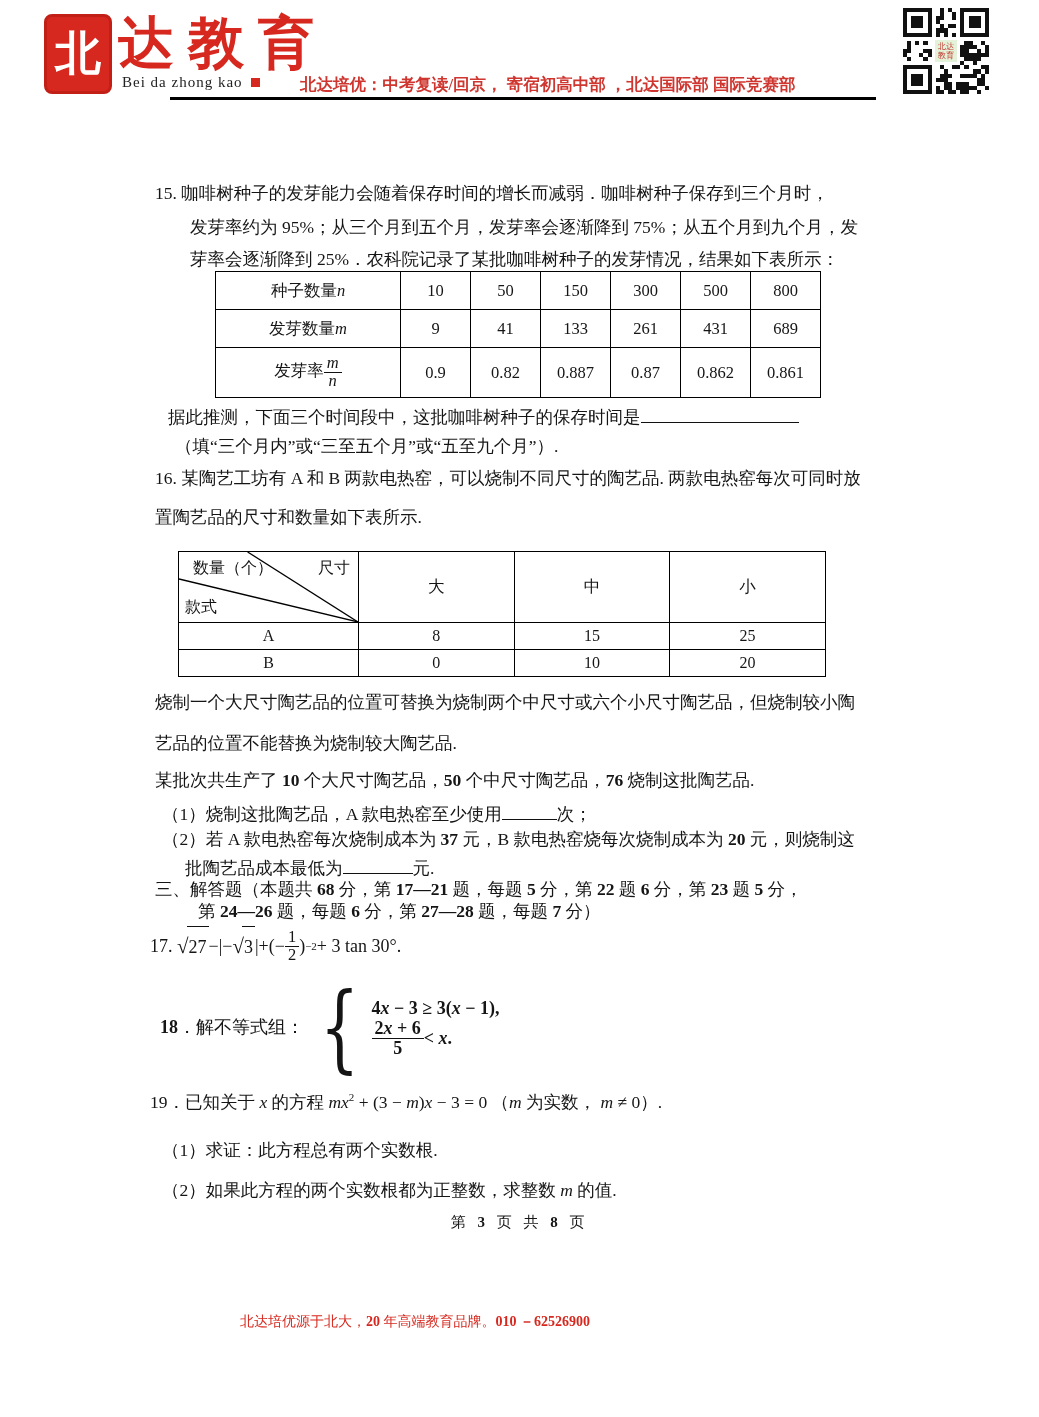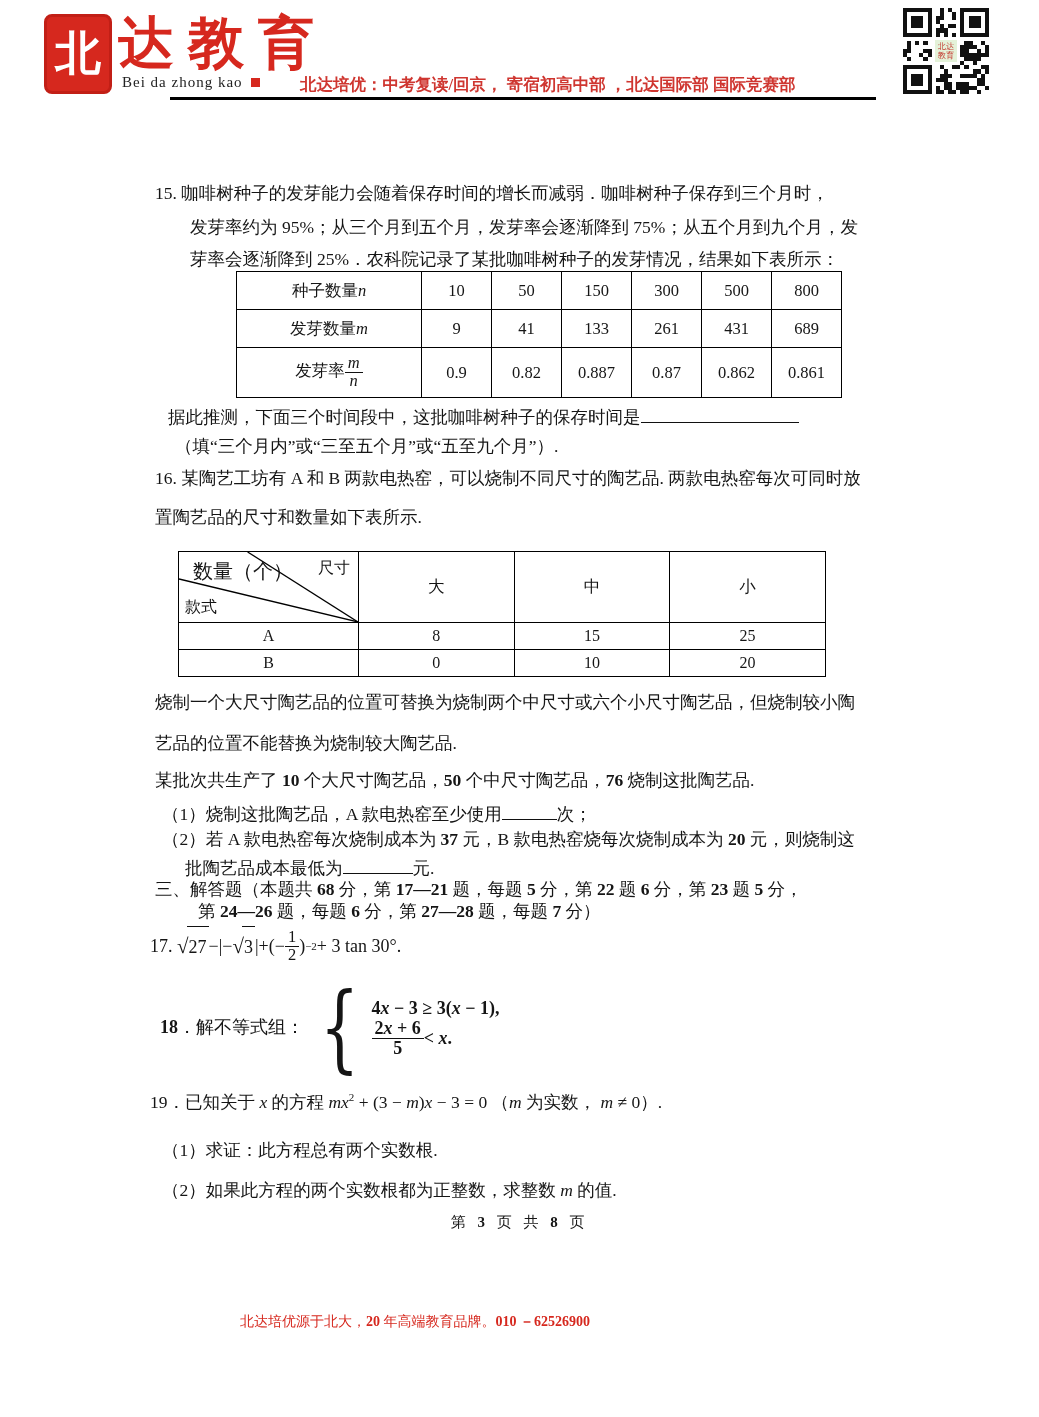--- a/index.html
+++ b/index.html
@@ -19,31 +19,31 @@
              letter-spacing:14px;font-family:"Liberation Serif",serif;}
   .logo-sub{position:absolute;left:122px;top:74px;font-size:15px;color:#222;letter-spacing:1px;}
   .logo-sub .red-sq{display:inline-block;width:9px;height:9px;background:#d6281e;margin-left:8px;}
   .tagline{position:absolute;left:300px;top:74px;font-size:16.5px;font-weight:bold;color:#cf3630;white-space:nowrap;}
   .head-rule{position:absolute;left:170px;top:97px;width:706px;height:3px;background:#000;}
   .qr{position:absolute;left:903px;top:8px;width:86px;height:86px;}
 
   
   table{border-collapse:collapse;position:absolute;table-layout:fixed;}
   td,th{border:1.4px solid #000;text-align:center;font-size:16.5px;font-weight:normal;padding:0;}
-  .t15{left:215px;top:271px;width:605px;margin-left:21px;}
+  .t15{left:215px;top:271px;width:605px;}
   .t15 td{height:37px;}
   .t15 .r3 td{height:49px;}
   .t15 col.c0{width:185px;} .t15 col.cv{width:70px;}
   .t16{left:178px;top:551px;width:647px;}
   .t16 col.c0{width:180px;} .t16 col.cv{width:155.6px;}
   .t16 .hrow td{height:70px;}
   .t16 .drow td{height:26px;font-size:16px;}
   .corner{position:relative;padding:0;}
   .corner svg{position:absolute;left:0;top:0;width:100%;height:100%;}
-  .corner .tl{position:absolute;left:14px;top:6px;font-size:20px;}
+  .corner .tl{position:absolute;left:14px;top:6px;font-size:16px;}
   .corner .tr{position:absolute;right:8px;top:6px;font-size:16px;}
   .corner .bl{position:absolute;left:6px;bottom:4px;font-size:16px;}
 
   
   .frac{display:inline-block;text-align:center;vertical-align:middle;line-height:1.02;font-size:16.5px;}
   .frac .fn{display:block;border-bottom:1.4px solid #111;padding:0 3px;}
   .frac .fd{display:block;padding:0 3px;}
   .sqrt{display:inline-block;white-space:nowrap;}
   .sqrt .rs{font-size:21px;margin-right:-2px;}
   .sqrt .rb{border-top:1.6px solid #111;padding:10px 2px;}

